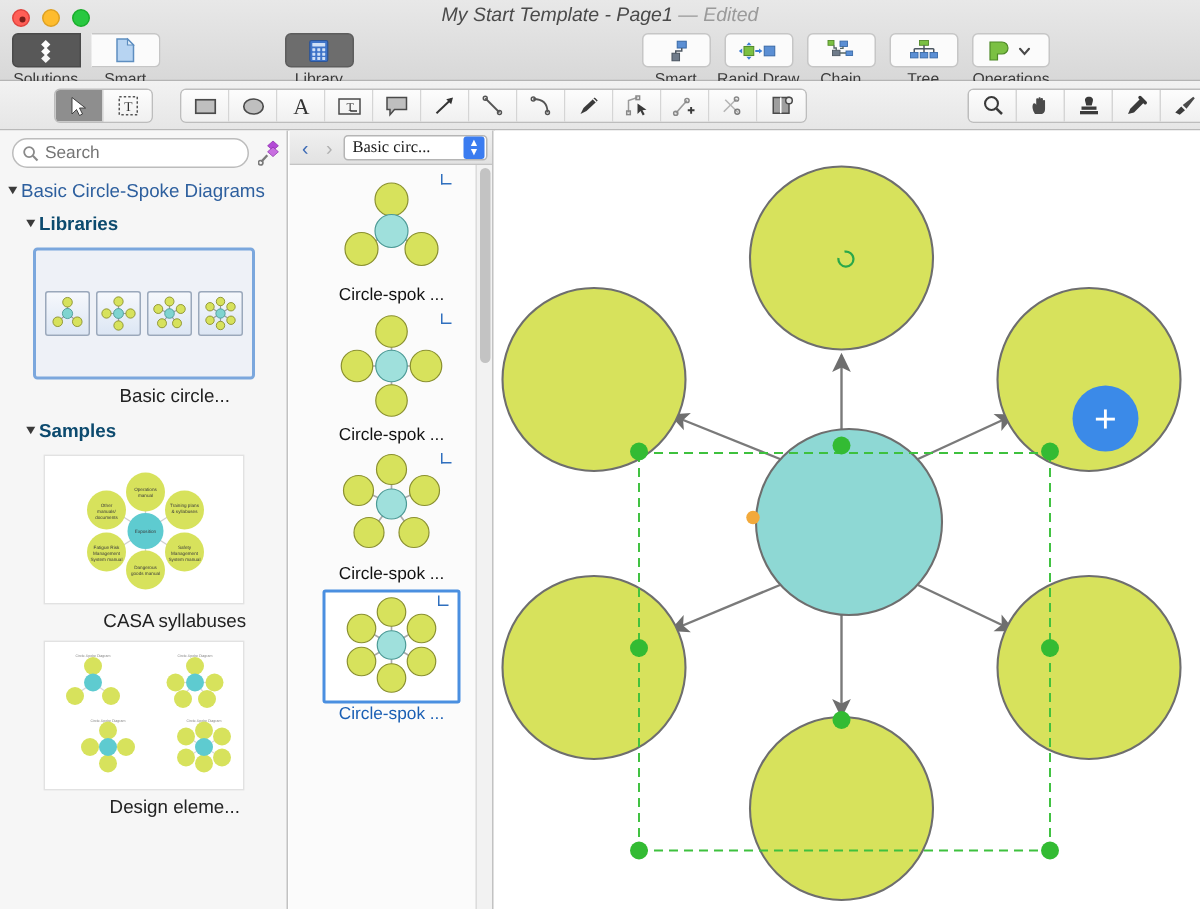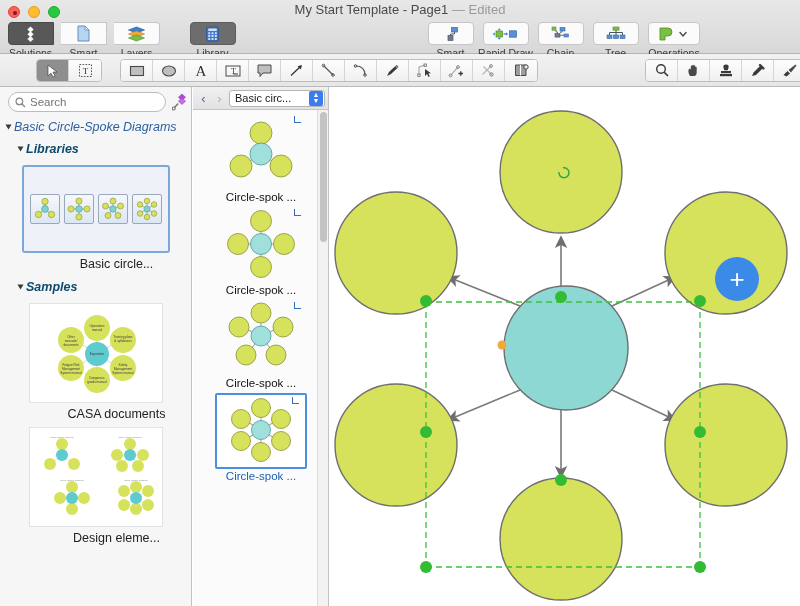--- a/index.html
+++ b/index.html
@@ -22,21 +22,21 @@
   .dot { width: 12px; height: 12px; border-radius: 50%; position: relative; }
   .dot.red   { background: #ff5f57; border: 1px solid #e0443e; }
   .dot.amber { background: #febc2e; border: 1px solid #dea123; }
   .dot.green { background: #28c840; border: 1px solid #1aad2b; }
   .dot.red::after {
     content: ""; position: absolute; left: 4px; top: 4px;
     width: 4px; height: 4px; border-radius: 50%; background: #7a1f1a;
   }
   .doc-title {
     position: absolute; left: 0; top: 2px; width: 800px;
-    text-align: center; font-size: 13px; color: #4a4a4a;
+    text-align: center; font-size: 13px; color: #4a4a4a; font-style: italic;
   }
   .doc-title .edited { color: #9a9a9a; }
 
   
   .tbgroup { position: absolute; display: flex; }
   .tbitem {
     width: 53px; display: flex; flex-direction: column;
     align-items: center; justify-content: flex-start;
     font-size: 10.5px; color: #3a3a3a; cursor: default;
   }
@@ -83,21 +83,21 @@
     background: #fff; border: 1px solid #bcbcbc; border-radius: 10px;
     display: flex; align-items: center; padding-left: 6px;
   }
   .searchbox input {
     border: none; outline: none; font-size: 11.5px; color: #888;
     background: transparent; width: 120px; font-family: "Liberation Sans", sans-serif;
   }
   .solicon { position: absolute; left: 172px; top: 5px; width: 18px; height: 20px; }
 
   .tree { position: absolute; left: 0; top: 30px; width: 192px; }
-  .trow { display: flex; align-items: center; height: 20px; font-size: 12.5px; font-style: italic; }
+  .trow { display: flex; align-items: center; height: 20px; font-size: 12.5px; }
   .tri { width: 0; height: 0; border-left: 5px solid #3a3a3a;
         border-top: 3.5px solid transparent; border-bottom: 3.5px solid transparent;
         transform: rotate(90deg); margin-right: 3px; }
   .t-lvl0 { padding-left: 6px; color: #2d5f9e; font-weight: 400; }
   .t-lvl1 { padding-left: 18px; color: #0c4a6e; font-weight: bold; }
 
   .thumbwrap { text-align: center; }
   .thumb-lib {
     width: 148px; height: 88px; margin: 6px auto 0; background: #eef1f7;
     border: 2px solid #7ba7dd; border-radius: 3px;
@@ -121,21 +121,21 @@
   .libhead {
     position: absolute; left: 0; top: 0; width: 136px; height: 23px;
     background: linear-gradient(#f0f0f0, #e2e2e2); border-bottom: 1px solid #c4c4c4;
     display: flex; align-items: center; padding: 0 4px; gap: 3px;
   }
   .navarrow { font-size: 13px; color: #3c6ab5; width: 13px; text-align: center; cursor: default; }
   .navarrow.dis { color: #b0b0b0; }
   .libpop {
     flex: 1; height: 17px; background: #fff; border: 1px solid #b5b5b5;
     border-radius: 3px; display: flex; align-items: center;
-    justify-content: space-between; padding-left: 5px; font-size: 11px; color: #1a1a1a;
+    justify-content: space-between; padding-left: 5px; font-size: 11px; color: #1a1a1a; font-family: Liberation Serif, serif;
   }
   .popbtn {
     width: 14px; height: 15px; margin: 1px; background: #3b7cf0;
     border-radius: 2px; display: flex; flex-direction: column;
     align-items: center; justify-content: center; color: #fff; font-size: 7px; line-height: 6px;
   }
   .libscroll {
     position: absolute; left: 0; top: 23px; width: 136px; height: 496px;
     overflow: hidden; background: #fbfbfb;
   }
@@ -202,30 +202,20 @@
         <div class="tblabel">Solutions</div>
       </div>
       <div class="tbitem">
         <div class="tbicon">
           <svg width="15" height="17" viewBox="0 0 15 17">
             <path d="M2 1 H9 L13 5 V16 H2 Z" fill="#b7d4f2" stroke="#5e8ec0" stroke-width="1"></path>
             <path d="M9 1 L13 5 H9 Z" fill="#e3effb" stroke="#5e8ec0" stroke-width="0.8"></path>
           </svg>
         </div>
         <div class="tblabel">Smart</div>
-      </div>
-      <div class="tbitem">
-        <div class="tbicon">
-          <svg width="19" height="16" viewBox="0 0 19 16">
-            <path d="M9.5 1 L17.5 4 L9.5 7 L1.5 4 Z" fill="#3a7fd0" stroke="#2a5f9e" stroke-width=".7"></path>
-            <path d="M9.5 5 L17.5 8 L9.5 11 L1.5 8 Z" fill="#f2a93b" stroke="#c88425" stroke-width=".7"></path>
-            <path d="M9.5 9 L17.5 12 L9.5 15 L1.5 12 Z" fill="#7bc043" stroke="#5a9330" stroke-width=".7"></path>
-          </svg>
-        </div>
-        <div class="tblabel">Layers</div>
       </div>
     </div>
 
     <div class="tbgroup" style="left:186px; top:22px;">
       <div class="tbitem">
         <div class="tbicon darkblue">
           <svg width="15" height="16" viewBox="0 0 15 16">
             <rect x="1.5" y="1" width="12" height="14" rx="1.2" fill="#3f74c9" stroke="#2d5596" stroke-width=".8"></rect>
             <g fill="#cfe0f7">
               <rect x="3.2" y="2.6" width="8.6" height="2.4" rx=".4"></rect>
@@ -581,21 +571,21 @@
                 <text x="41" y="70">System manual</text>
               <text x="93" y="62">Safety</text>
                 <text x="93" y="66">Management</text>
                 <text x="93" y="70">System manual</text>
               <text x="67" y="75">Dangerous</text>
                 <text x="67" y="79">goods manual</text>
               <text x="67" y="51">Exposition</text>
             </g>
           </svg>
         </div>
-        <div class="thumb-cap">CASA documents</div>
+        <div class="thumb-cap">CASA syllabuses</div>
       </div>
 
       <div class="thumbwrap" style="margin-top:6px;">
         <div class="thumb-samp">
           <svg width="134" height="100" viewBox="0 0 134 100">
             <g font-size="2.4" fill="#888" text-anchor="middle" font-family="Liberation Sans, sans-serif">
               <text x="32" y="10">Circle-Spoke Diagram</text>
               <text x="100" y="10">Circle-Spoke Diagram</text>
               <text x="42" y="53">Circle-Spoke Diagram</text>
               <text x="106" y="53">Circle-Spoke Diagram</text>

